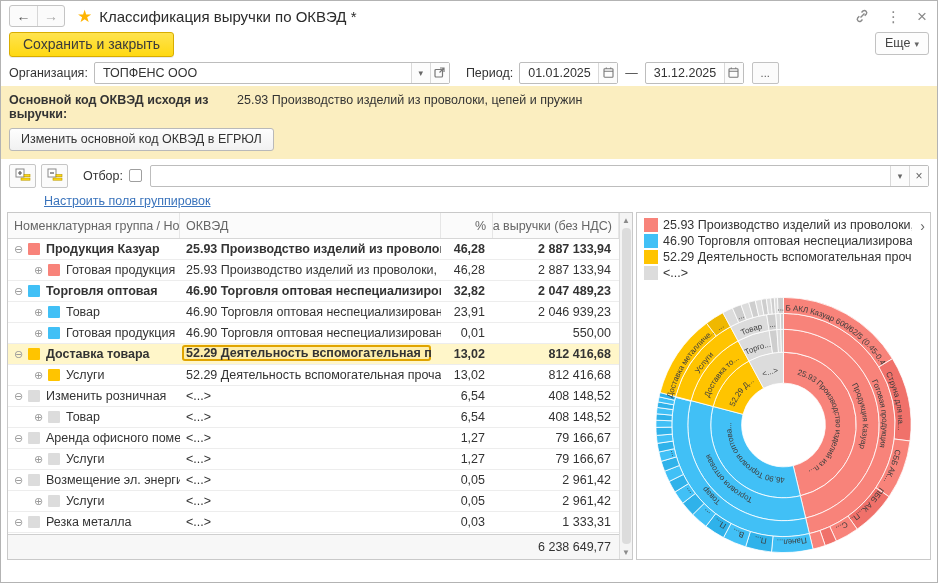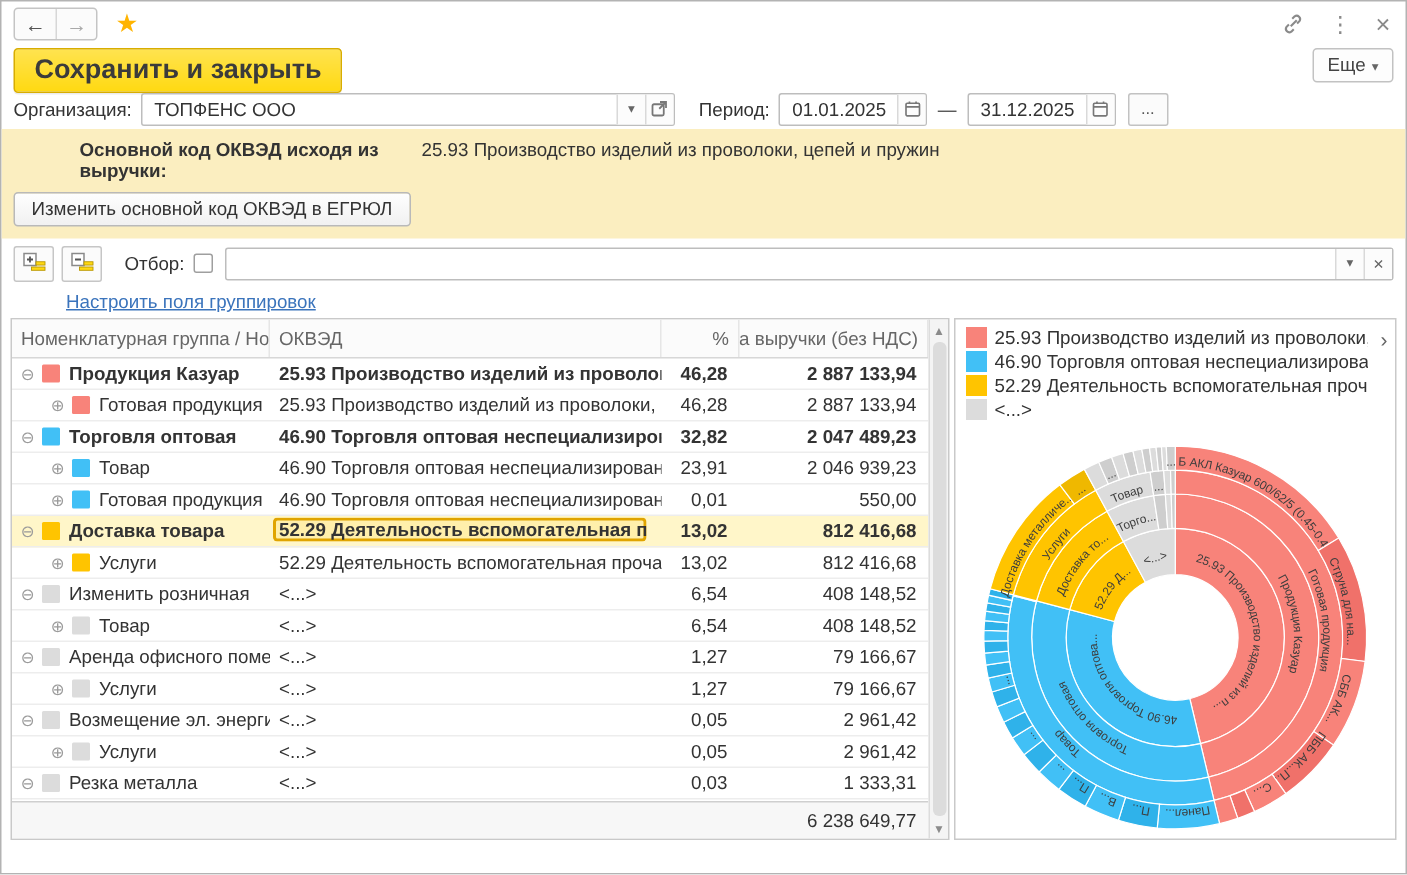--- a/index.html
+++ b/index.html
@@ -13,42 +13,42 @@
   .navbtn { width:27px; height:20px; display:flex; align-items:center; justify-content:center; font-size:14px; color:#555; cursor:pointer; }
   .navbtn + .navbtn { border-left:1px solid #d7d7d7; color:#a9a9a9; }
   .star { color:#ffb400; font-size:17px; margin:0 7px 0 12px; }
   .wtitle { font-size:15px; color:#2b2b2b; white-space:nowrap; }
   .titlebar .spacer { flex:1; }
   .tbicon { color:#8a8a8a; margin-left:16px; font-size:15px; cursor:pointer; line-height:1; }
   .tbicon svg { display:block; }
 
   
   .cmdbar { height:28px; display:flex; align-items:flex-start; padding:1px 8px 0 8px; }
-  .btn-yellow { background:linear-gradient(#ffe34f,#ffd912); border:1px solid #d8ad00; border-radius:3px; padding:3px 13px 4px; font-weight:bold; font-size:18px; color:#3b3b3b; cursor:pointer; box-shadow:0 1px 0 rgba(0,0,0,.08); }
+  .btn-yellow { background:linear-gradient(#ffe34f,#ffd912); border:1px solid #d8ad00; border-radius:3px; padding:3px 13px 4px; font-weight:normal; font-size:14px; color:#3b3b3b; cursor:pointer; box-shadow:0 1px 0 rgba(0,0,0,.08); }
   .cmdbar .spacer { flex:1; }
   .btn-more { background:#fdfdfd; border:1px solid #c2c2c2; border-radius:3px; padding:3px 9px 4px; font-size:12.5px; color:#444; cursor:pointer; white-space:nowrap; }
   .btn-more .dd { font-size:9px; color:#666; margin-left:4px; }
 
   
   .orgrow { height:27px; display:flex; align-items:center; padding:0 8px; }
   .flabel { color:#333; margin-right:6px; white-space:nowrap; }
   .inputbox { display:flex; align-items:stretch; border:1px solid #bdbdbd; border-radius:2px; height:22px; background:#fff; }
   .inputbox .val { padding:3px 8px 0 8px; flex:1; white-space:nowrap; overflow:hidden; }
   .ibtn { width:19px; display:flex; align-items:center; justify-content:center; border-left:1px solid #d9d9d9; color:#666; font-size:9px; cursor:pointer; background:#fcfcfc; }
   .org-input { width:356px; }
   .date-input { width:99px; }
   .dash { margin:0 7px; color:#444; }
   .btn-dots { margin-left:8px; width:27px; height:22px; background:#fbfbfb; border:1px solid #c2c2c2; border-radius:2px; color:#555; font-size:11px; line-height:14px; cursor:pointer; }
 
   
   .infoline { padding:4px 8px 5px; color:#333; }
 
   
   .banner { background:#fbeec0; padding:7px 8px 8px; }
-  .banner-line { display:flex;margin-left:44px; }
+  .banner-line { display:flex; }
   .banner-label { font-weight:bold; width:228px; flex:none; }
   .btn-change { margin-top:7px; background:linear-gradient(#fefefe,#f1f1f1); border:1px solid #b9b9b9; border-radius:3px; padding:3px 11px 4px; font-size:12.5px; color:#333; cursor:pointer; }
 
   
   .filterbar { height:33px; display:flex; align-items:center; padding:0 8px; }
   .iconbtn { width:27px; height:24px; border:1px solid #c6c6c6; border-radius:2px; background:#fbfbfb; display:flex; align-items:center; justify-content:center; margin-right:5px; cursor:pointer; }
   .iconbtn svg { display:block; }
   .filterbar .flabel { margin-left:10px; }
   .checkbox { width:13px; height:13px; border:1px solid #9f9f9f; border-radius:2px; background:#fff; margin-right:8px; cursor:pointer; }
   .filter-input { flex:1; }
@@ -97,20 +97,21 @@
   <div class="titlebar">
     <div class="navgroup">
       <div class="navbtn">
           <span>←</span>
         </div>
       <div class="navbtn">
           <span>→</span>
         </div>
     </div>
     <span class="star">★</span>
+    <span class="wtitle">Классификация выручки по ОКВЭД *</span>
     <span class="spacer"></span>
     <span class="tbicon">
       <svg width="16" height="16" viewBox="0 0 16 16" fill="none" stroke="#8a8a8a" stroke-width="1.4">
         <path d="M6.5 9.5 L10.5 5.5"></path>
         <path d="M7.5 4.5 l1.6-1.6 a2.3 2.3 0 0 1 3.2 3.2 l-1.6 1.6"></path>
         <path d="M8.5 11.5 l-1.6 1.6 a2.3 2.3 0 0 1 -3.2-3.2 l1.6-1.6"></path>
       </svg>
     </span>
     <span class="tbicon">⋮</span>
     <span class="tbicon" style="font-size:17px">×</span>

